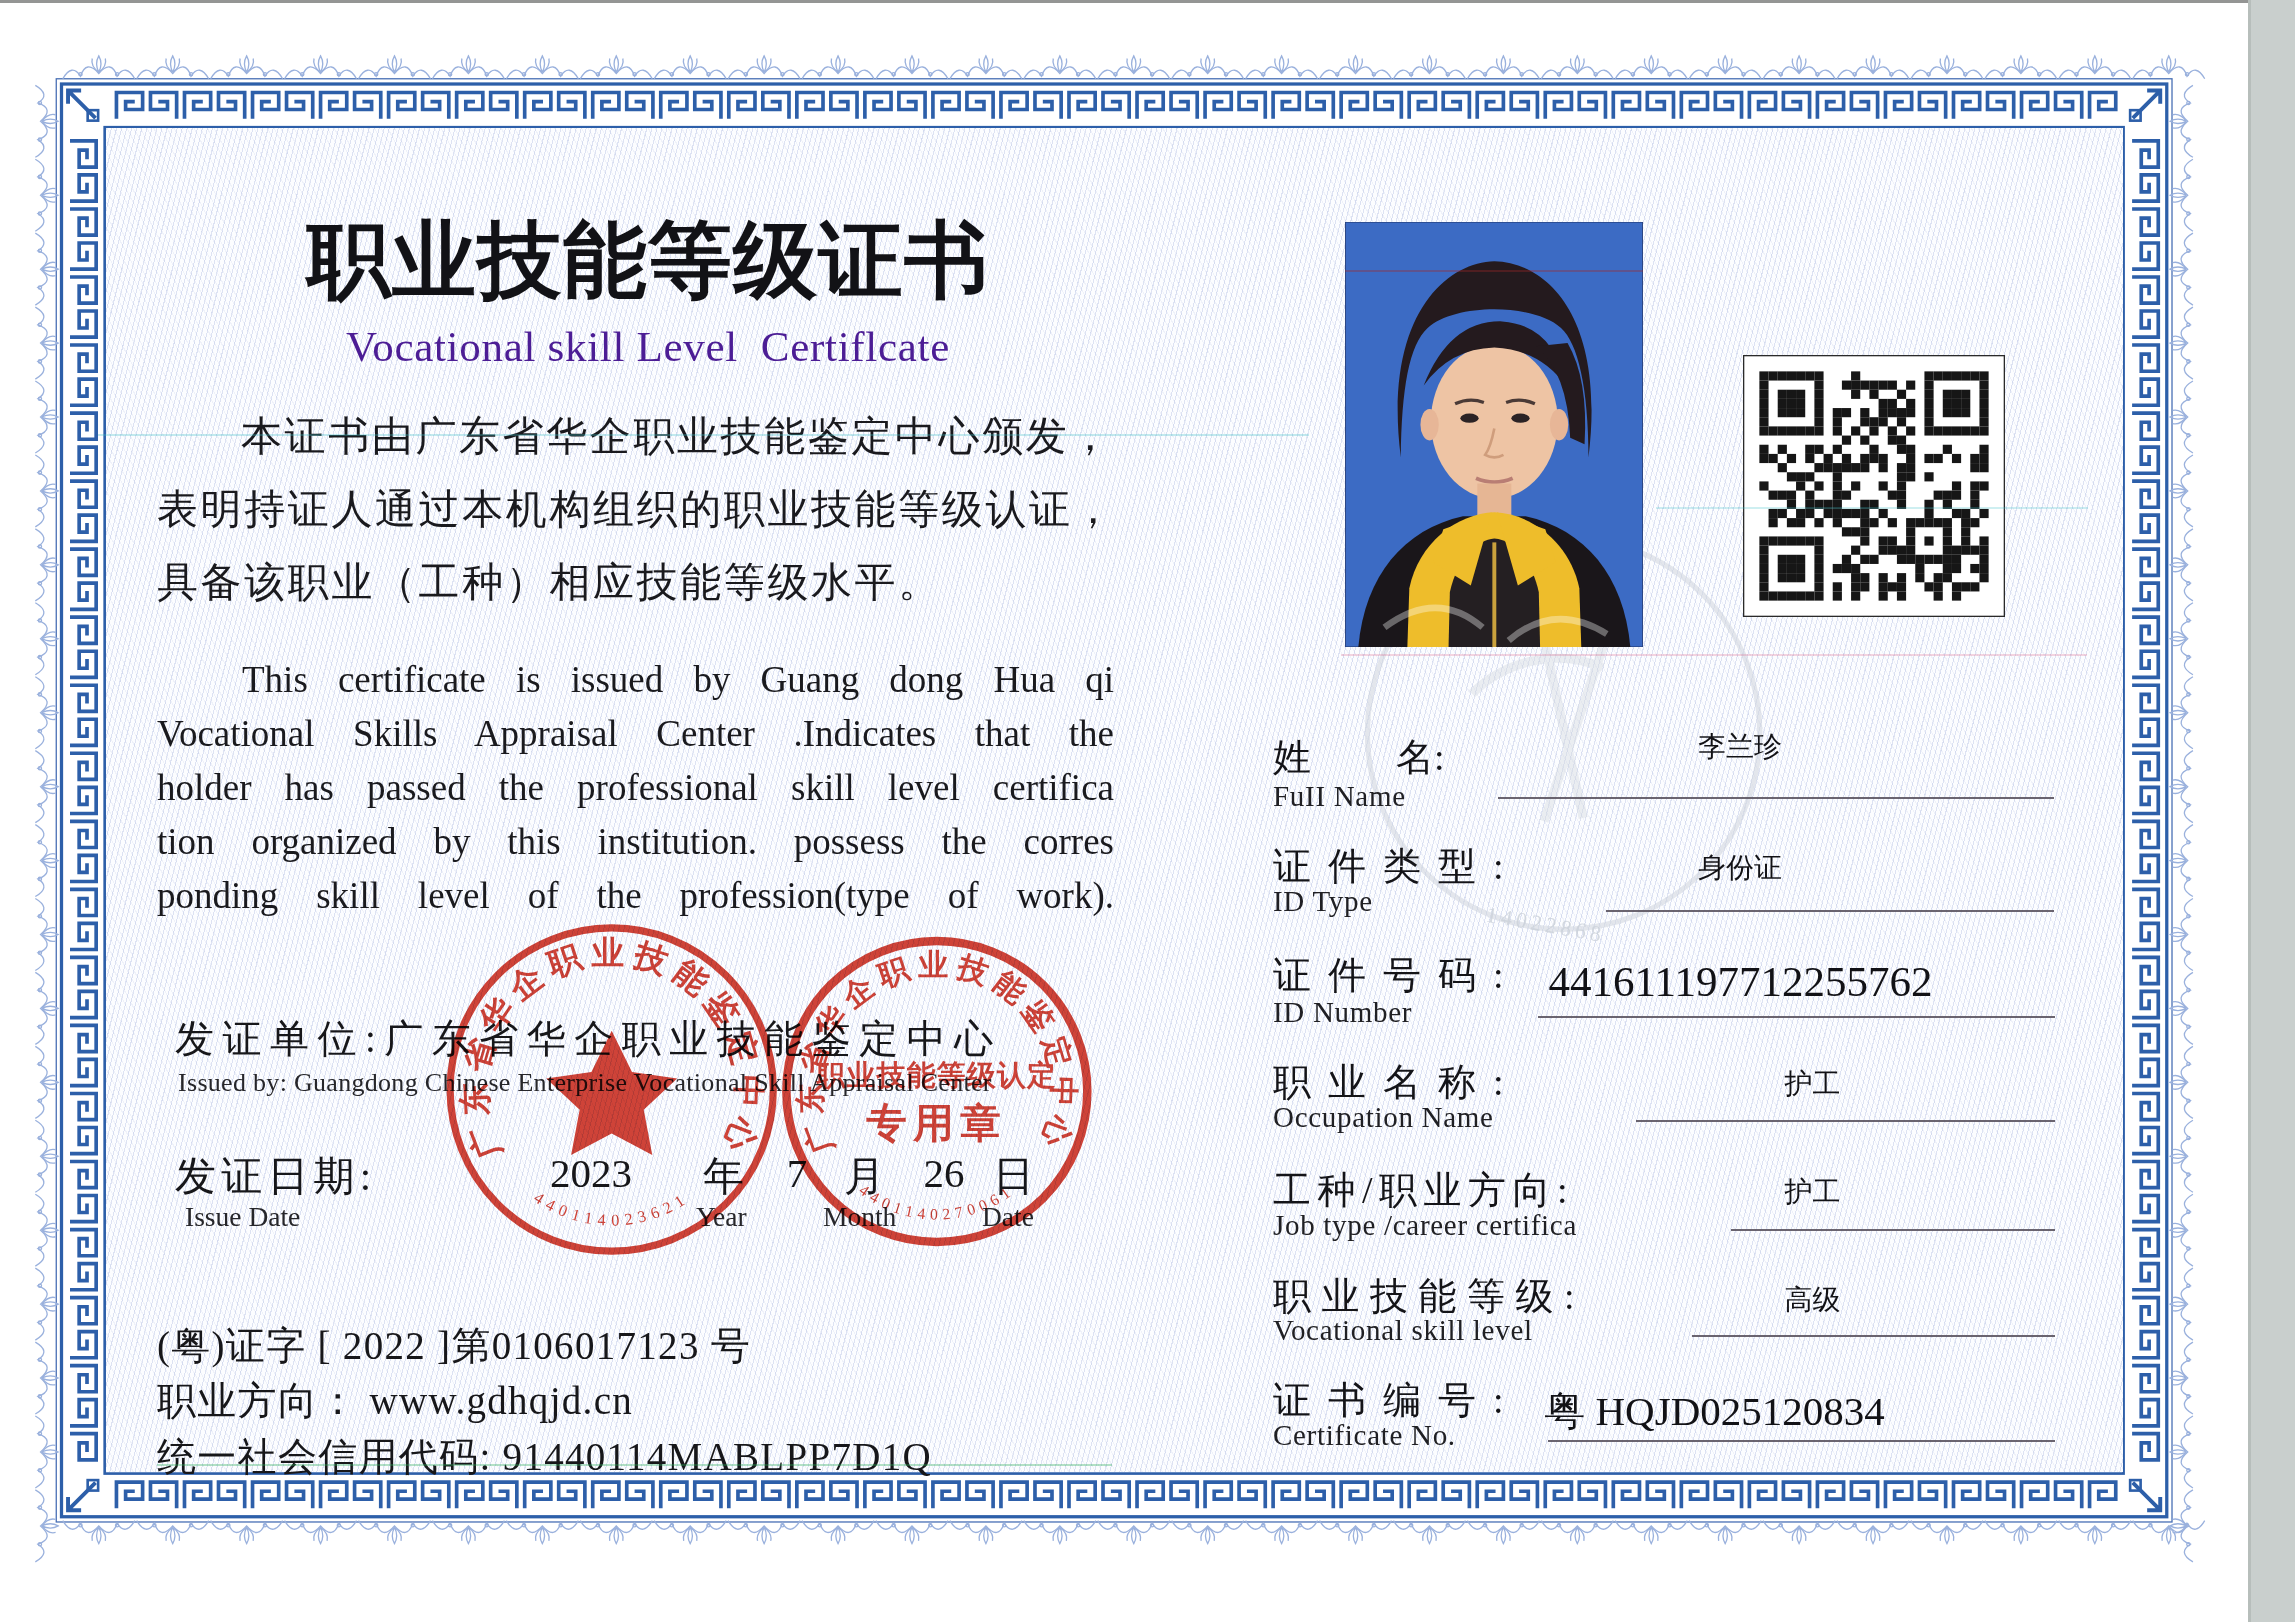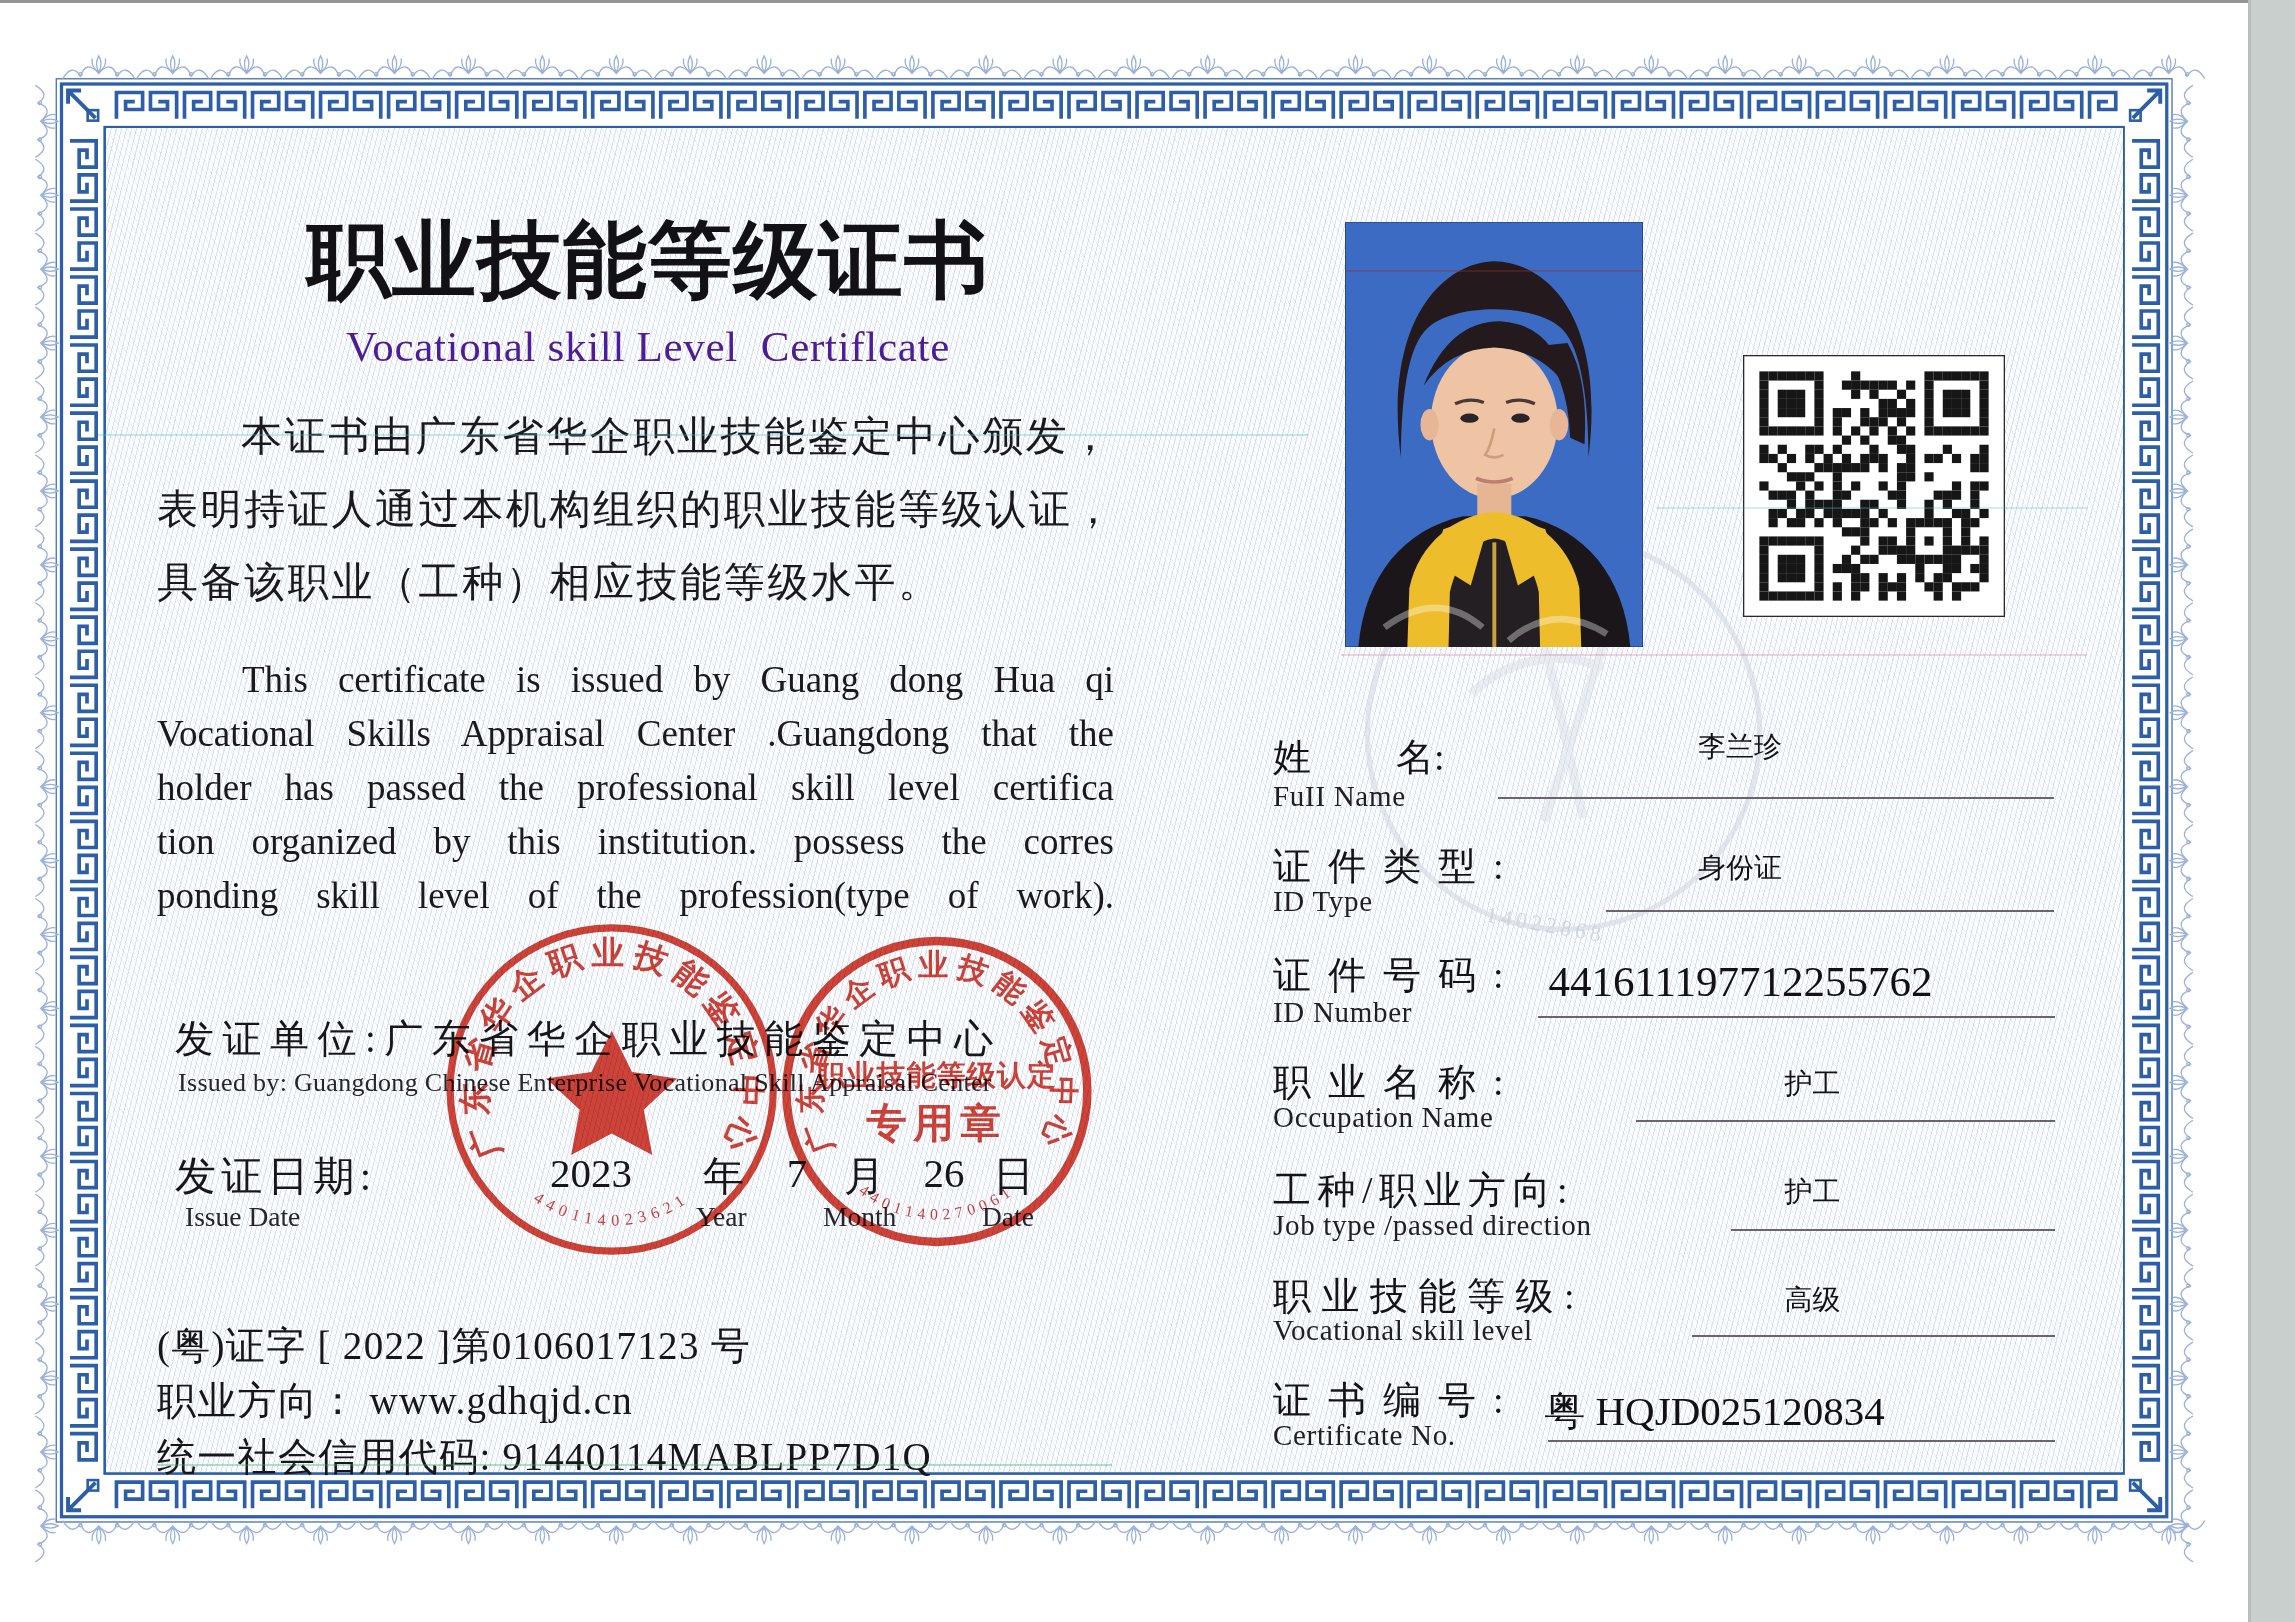--- a/index.html
+++ b/index.html
@@ -384,21 +384,21 @@
   <div class="abs title-en en">Vocational skill Level  Certiflcate</div>
 
   <div class="abs para-cn cn">
     <div style="text-indent:84px">本证书由广东省华企职业技能鉴定中心颁发，</div>
     <div>表明持证人通过本机构组织的职业技能等级认证，</div>
     <div>具备该职业（工种）相应技能等级水平。</div>
   </div>
 
   <div class="abs para-en en">
     <div class="pline" style="text-indent:85px">This certificate is issued by Guang dong Hua qi</div>
-    <div class="pline">Vocational Skills Appraisal Center .Guangdong that the</div>
+    <div class="pline">Vocational Skills Appraisal Center .Indicates that the</div>
     <div class="pline">holder has passed the professional skill level certifica</div>
     <div class="pline">tion organized by this institution. possess the corres</div>
     <div class="pline">ponding  skill level of the profession(type of  work).</div>
   </div>
 
   <div class="abs issuer-cn cn">发证单位:广东省华企职业技能鉴定中心</div>
   <div class="abs issuer-en en">Issued by: Guangdong Chinese Enterprise Vocational Skill Appraisal Center</div>
 
   <div class="abs date-cn cn" style="left:175px;letter-spacing:5.2px">发证日期:</div>
   <div class="abs date-cn cn" style="left:550px;width:85px;text-align:left">2023</div>
@@ -432,21 +432,21 @@
   <div class="abs flabel-en en" style="top:996px">ID Number</div>
   <div class="abs fvalue cn" style="left:1492px;top:957px;width:497px;font-size:43px">441611197712255762</div>
   <div class="abs fline" style="left:1538px;top:1016px;width:517px"></div>
 
   <div class="abs flabel cn" style="top:1057px;letter-spacing:17px">职业名称:</div>
   <div class="abs flabel-en en" style="top:1101px">Occupation Name</div>
   <div class="abs fvalue cn" style="left:1603px;top:1065px;width:419px">护工</div>
   <div class="abs fline" style="left:1636px;top:1120px;width:419px"></div>
 
   <div class="abs flabel cn" style="top:1165px;letter-spacing:6.5px">工种/职业方向:</div>
-  <div class="abs flabel-en en" style="top:1209px">Job type /passed direction</div>
+  <div class="abs flabel-en en" style="top:1209px">Job type /career certifica</div>
   <div class="abs fvalue cn" style="left:1603px;top:1173px;width:419px">护工</div>
   <div class="abs fline" style="left:1731px;top:1229px;width:324px"></div>
 
   <div class="abs flabel cn" style="top:1271px;letter-spacing:10.5px">职业技能等级:</div>
   <div class="abs flabel-en en" style="top:1314px">Vocational skill level</div>
   <div class="abs fvalue cn" style="left:1603px;top:1281px;width:419px">高级</div>
   <div class="abs fline" style="left:1692px;top:1335px;width:363px"></div>
 
   <div class="abs flabel cn" style="top:1375px;letter-spacing:17px">证书编号:</div>
   <div class="abs flabel-en en" style="top:1419px">Certificate No.</div>

